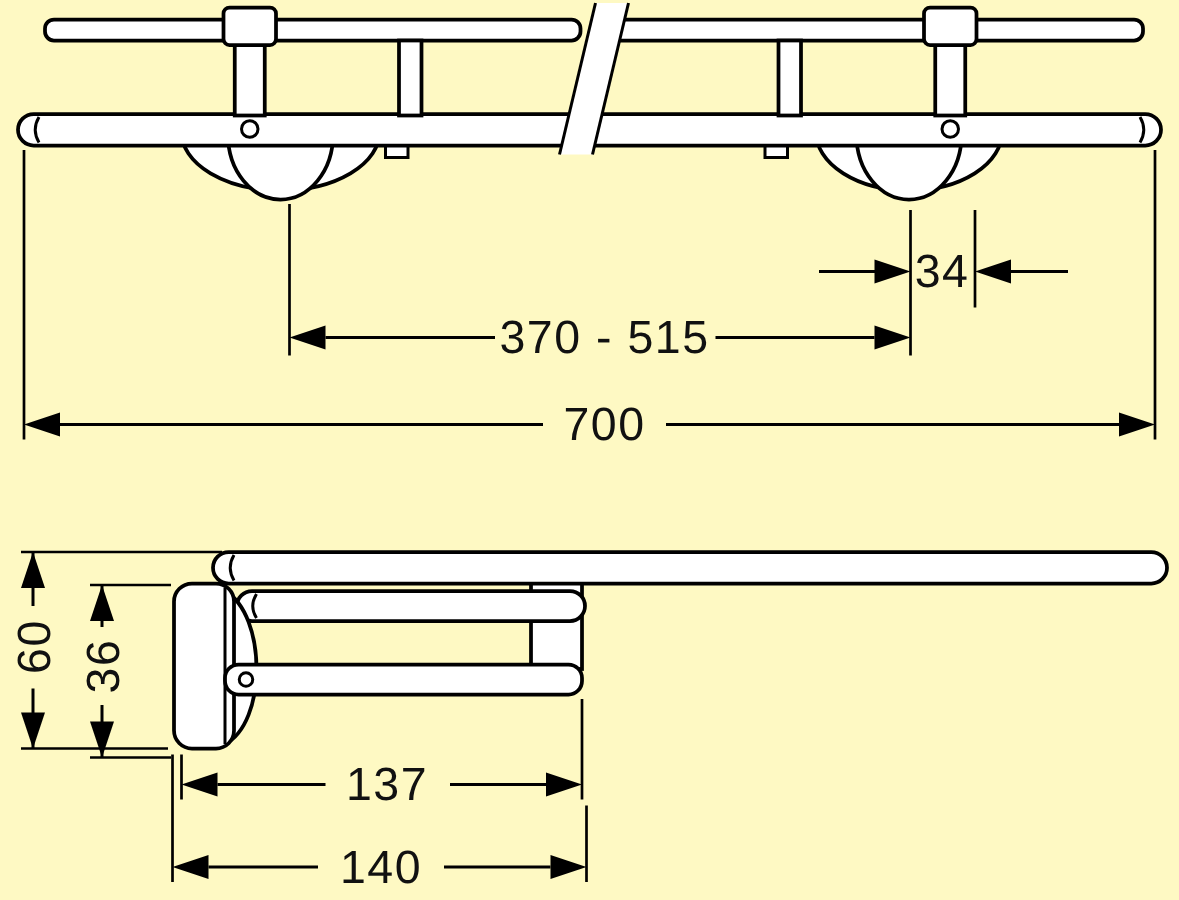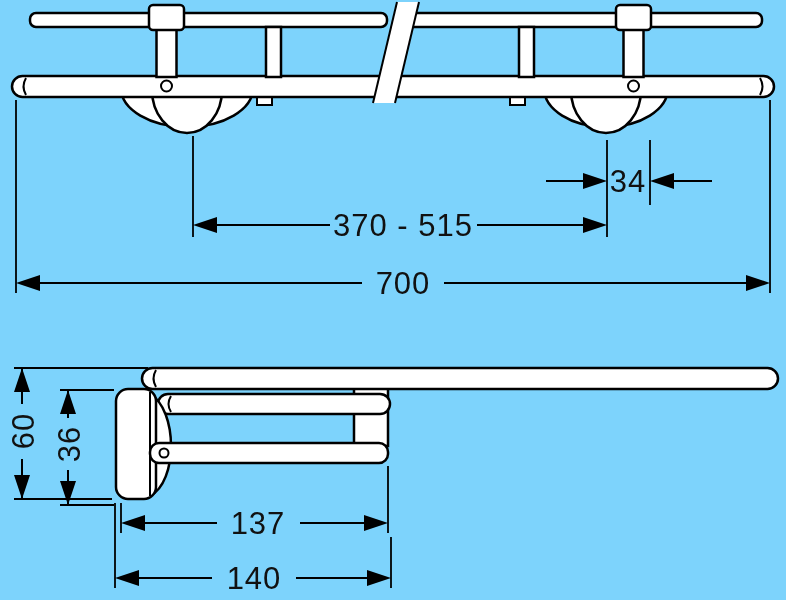--- a/index.html
+++ b/index.html
@@ -1,20 +1,20 @@
 <!DOCTYPE html>
 <html><head>
 <meta charset="utf-8">
 <style>
   html, body { margin: 0; padding: 0; background: #ffffff; }
   .canvas {
     position: relative;
     width: 786px;
     height: 600px;
-    background: #7dd3fc;
+    background: #fef9c3;
     overflow: hidden;
   }
   svg { position: absolute; top: 0; left: 0; }
   .obj  { fill: #ffffff; stroke: #000000; stroke-width: 2.5; }
   .obj2 { fill: #ffffff; stroke: #000000; stroke-width: 2; }
   .dimline { stroke: #000000; stroke-width: 2; fill: none; }
   .extline { stroke: #000000; stroke-width: 1.8; fill: none; }
   .arrow { fill: #000000; stroke: none; }
   .blank { fill: #ffffff; stroke: none; }
   text.dim {

